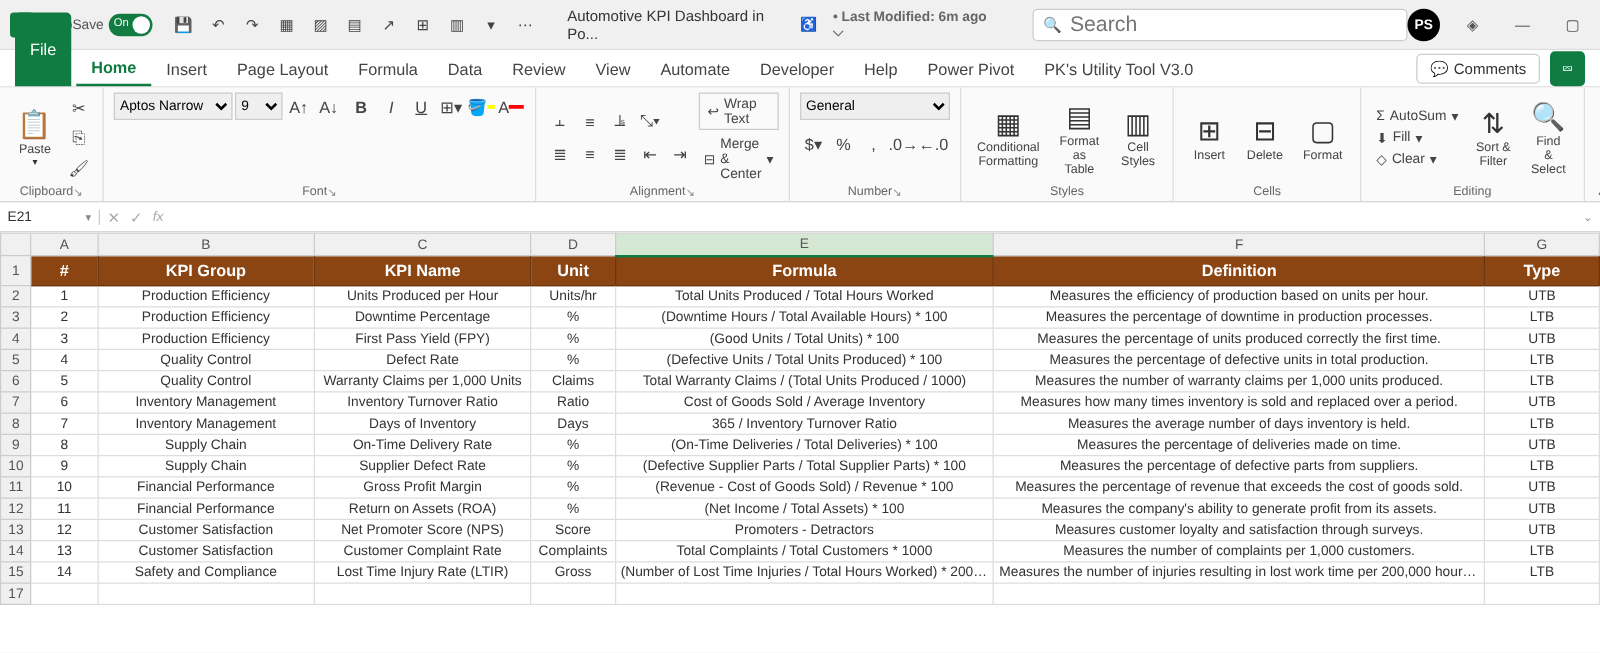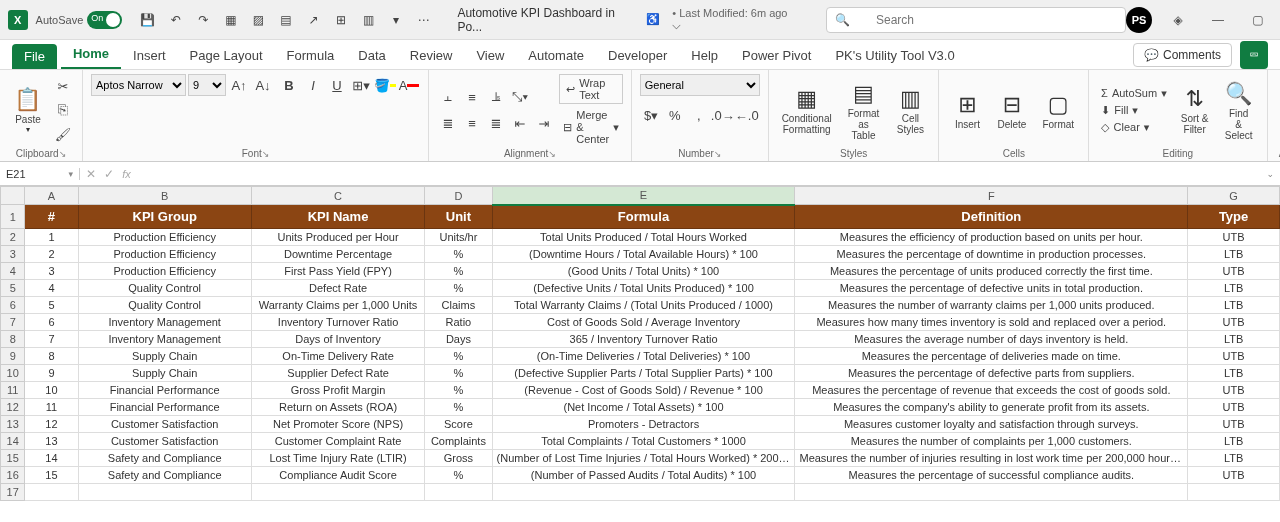--- a/index.html
+++ b/index.html
@@ -8,32 +8,32 @@
     
     .title-bar { height: 40px; background: #f0f0f0; display: flex; align-items: center; padding: 0 8px; border-bottom: 1px solid #ddd; }
     .excel-icon { width: 20px; height: 20px; background: #107c41; border-radius: 3px; display: flex; align-items: center; justify-content: center; color: white; font-weight: bold; font-size: 11px; margin-right: 8px; }
     .autosave-label { font-size: 11px; color: #555; margin-right: 4px; }
     .autosave-toggle { width: 36px; height: 18px; background: #107c41; border-radius: 9px; position: relative; margin-right: 12px; }
     .autosave-toggle::after { content: ""; position: absolute; right: 2px; top: 2px; width: 14px; height: 14px; background: white; border-radius: 50%; }
     .autosave-toggle span { position: absolute; left: 4px; top: 2px; color: white; font-size: 9px; }
     .qa-icon { width: 20px; height: 20px; display: flex; align-items: center; justify-content: center; color: #444; margin: 0 4px; cursor: pointer; }
     .doc-title { margin-left: 20px; font-size: 12px; color: #333; }
     .accessibility-icon { margin-left: 8px; font-size: 11px; color: #666; }
-    .last-modified { margin-left: 12px; font-size: 11px; color: #666; }
+    .last-modified { margin-left: 12px; font-size: 11px; color: #666; font-weight: bold; }
     .search-box { margin-left: 30px; flex: 0 0 300px; height: 26px; background: white; border: 1px solid #ccc; border-radius: 4px; display: flex; align-items: center; padding: 0 8px; }
     .search-box .search-icon-small { color: #888; margin-right: 6px; }
-    .search-box input { border: none; outline: none; font-size: 12px; flex: 1; margin-left: 20px; }
+    .search-box input { border: none; outline: none; font-size: 17px; flex: 1; }
     .title-right { margin-left: auto; display: flex; align-items: center; gap: 12px; }
     .user-avatar { width: 26px; height: 26px; background: #000000; border-radius: 50%; color: white; display: flex; align-items: center; justify-content: center; font-size: 11px; font-weight: bold; }
     .win-btn { width: 28px; height: 28px; display: flex; align-items: center; justify-content: center; color: #555; cursor: pointer; }
     
     
     .tab-bar { height: 30px; background: #fff; display: flex; align-items: flex-end; padding: 0 12px; border-bottom: 1px solid #ddd; }
     .tab { padding: 6px 12px; font-size: 13px; color: #444; cursor: pointer; }
-    .tab.file { background: #107c41; color: white; border-radius: 4px 4px 0 0; margin-right: 4px; padding: 5px 12px; }
+    .tab.file { background: #107c41; color: white; border-radius: 4px 4px 0 0; margin-right: 4px; padding: 22px 12px; }
     .tab.active { border-bottom: 2px solid #107c41; color: #107c41; font-weight: 600; }
     .tab-right { margin-left: auto; display: flex; align-items: center; gap: 8px; }
     .comments-btn { background: white; border: 1px solid #ccc; border-radius: 4px; padding: 4px 10px; font-size: 12px; display: flex; align-items: center; gap: 4px; cursor: pointer; }
     
     
     .ribbon { height: 92px; background: #fafafa; display: flex; border-bottom: 1px solid #ccc; }
     .ribbon-group { border-right: 1px solid #ddd; padding: 4px 8px 2px 8px; display: flex; flex-direction: column; }
     .ribbon-group-content { flex: 1; display: flex; align-items: center; gap: 4px; }
     .ribbon-group-label { font-size: 10px; color: #666; text-align: center; padding-top: 2px; display: flex; justify-content: center; align-items: center; gap: 0; }
     .ribbon-group-label .dialog-launcher { font-size: 9px; color: #888; }
@@ -499,30 +499,20 @@
           <th class="row-header">15</th>
           <td class="data-cell">14</td>
           <td class="data-cell">Safety and Compliance</td>
           <td class="data-cell">Lost Time Injury Rate (LTIR)</td>
           <td class="data-cell">Gross</td>
           <td class="data-cell">(Number of Lost Time Injuries / Total Hours Worked) * 200,000</td>
           <td class="data-cell">Measures the number of injuries resulting in lost work time per 200,000 hours worked.</td>
           <td class="data-cell">LTB</td>
         </tr>
         <tr>
-          <th class="row-header">16</th>
-          <td class="data-cell">15</td>
-          <td class="data-cell">Safety and Compliance</td>
-          <td class="data-cell">Compliance Audit Score</td>
-          <td class="data-cell">%</td>
-          <td class="data-cell">(Number of Passed Audits / Total Audits) * 100</td>
-          <td class="data-cell">Measures the percentage of successful compliance audits.</td>
-          <td class="data-cell">UTB</td>
-        </tr>
-        <tr>
           <th class="row-header">17</th>
           <td class="data-cell"></td>
           <td class="data-cell"></td>
           <td class="data-cell"></td>
           <td class="data-cell"></td>
           <td class="data-cell"></td>
           <td class="data-cell"></td>
           <td class="data-cell"></td>
         </tr>
       </tbody>

